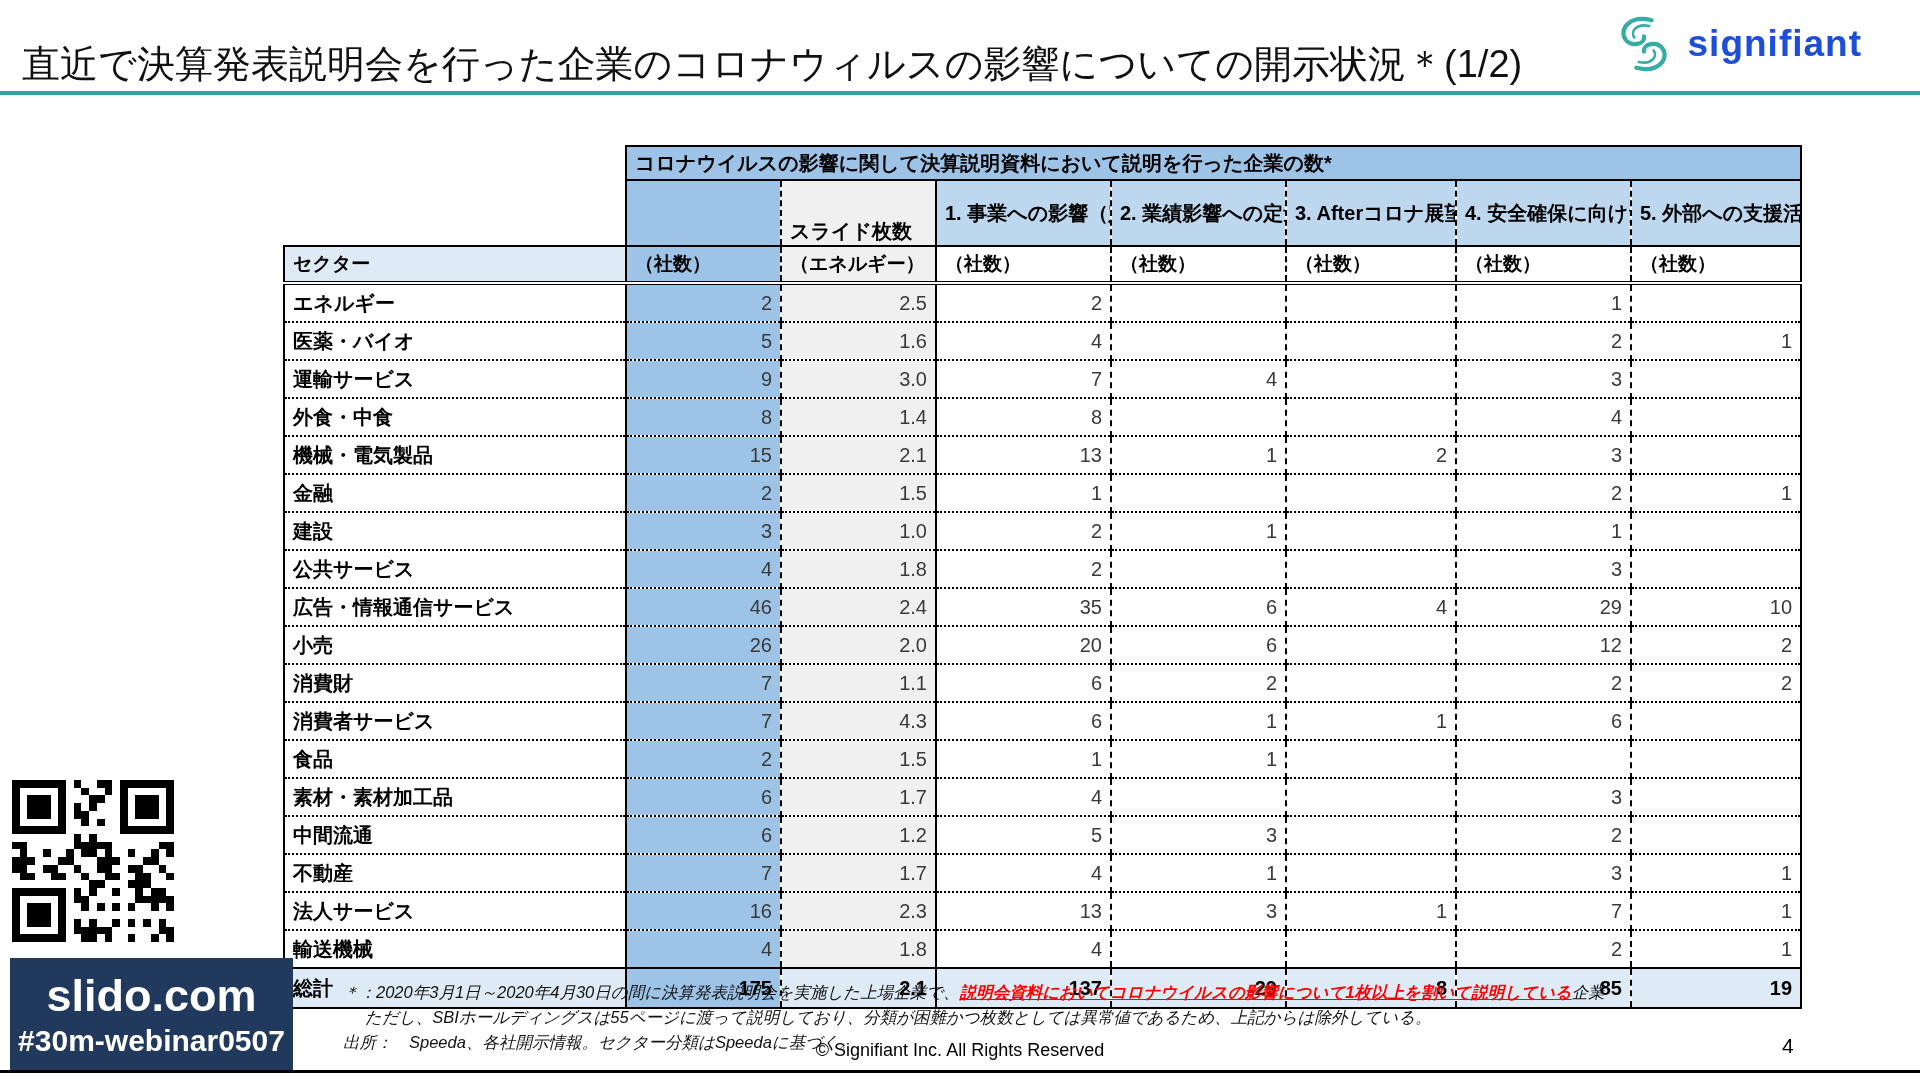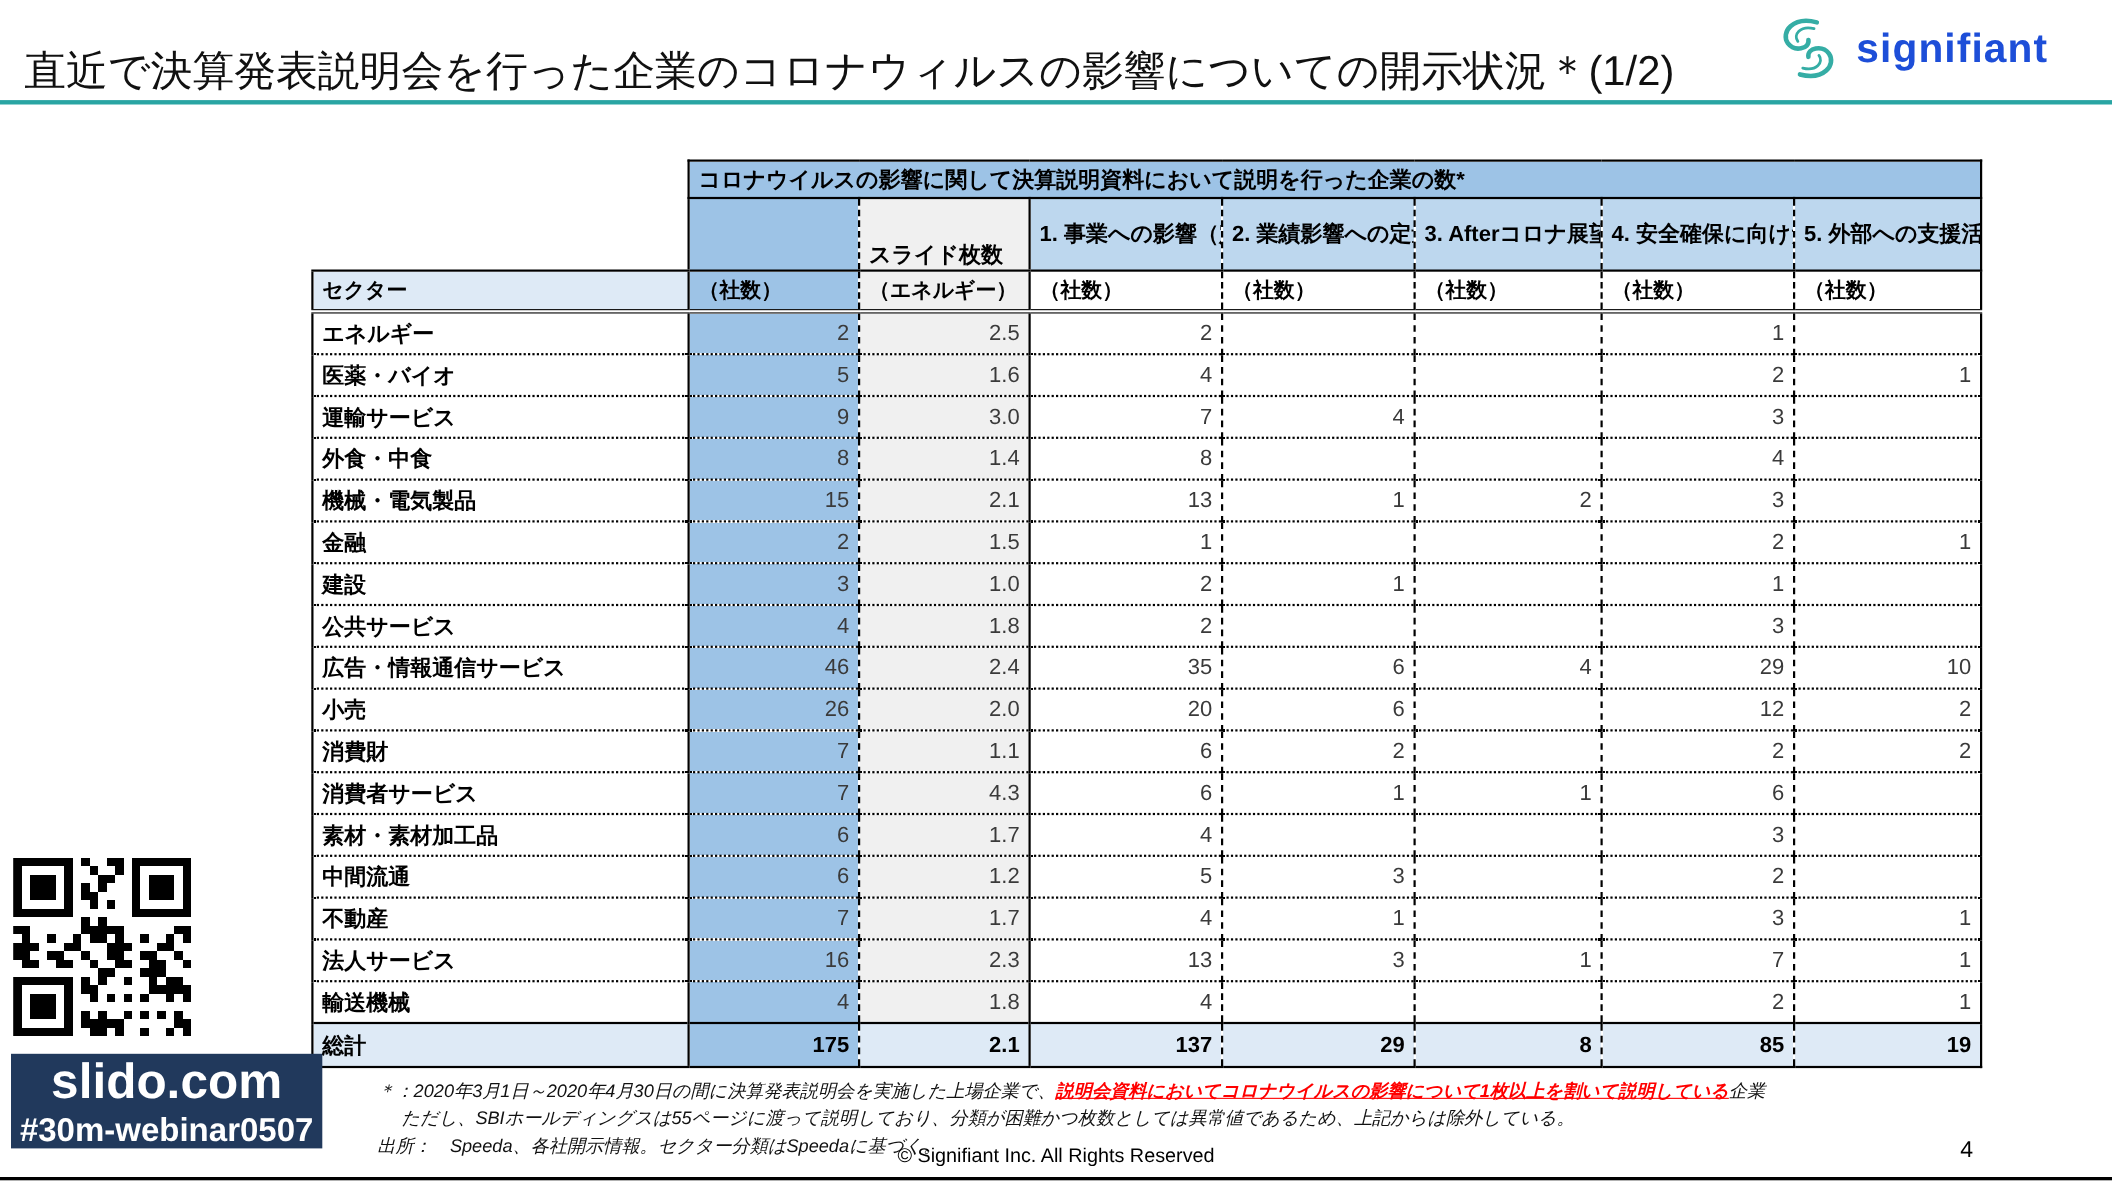--- a/index.html
+++ b/index.html
@@ -44,21 +44,21 @@
   td.num{text-align:right;font-weight:400;color:#3a3a3a;}
 
   
   .total-row td{height:38px;background:#DEEAF6;font-weight:700;border-top:2.5px solid #000;border-bottom:2.5px solid #000;vertical-align:middle;}
   .total-row td.col-count{background:#9DC3E6;}
   .total-row td.num{color:#000;font-weight:700;}
 
   
   .qr{position:absolute;left:12px;top:778px;width:162px;height:166px;}
   .qr svg{width:100%;height:100%;}
-  .slido{position:absolute;left:10px;top:958px;width:283px;height:86px;background:#21395C;color:#fff;display:flex;flex-direction:column;align-items:center;justify-content:center;gap:2px;}
+  .slido{position:absolute;left:10px;top:958px;width:283px;height:112px;background:#21395C;color:#fff;display:flex;flex-direction:column;align-items:center;justify-content:center;gap:2px;}
   .slido-domain{font-size:45px;font-weight:700;}
   .slido-tag{font-size:30px;font-weight:700;}
 
   
   .footnotes{position:absolute;left:343px;top:980px;font-size:16.5px;font-style:italic;color:#111;line-height:25px;}
   .fn-indent{padding-left:22px;}
   .fn-red{color:#FF0000;font-weight:700;text-decoration:underline;}
   .copyright{position:absolute;left:0;top:1040px;width:1920px;text-align:center;font-size:18px;color:#000;}
   .pagenum{position:absolute;left:1782px;top:1034px;font-size:21px;color:#000;}
   .bottom-line{position:absolute;left:0;top:1070px;width:1920px;height:3px;background:#000;}
@@ -235,20 +235,30 @@
           <td class="col-c5 num">2</td>
         </tr>
         <tr class="data-row">
           <td class="col-sector name">消費者サービス</td>
           <td class="col-count num">7</td>
           <td class="col-avg num">4.3</td>
           <td class="col-c1 num">6</td>
           <td class="col-c2 num">1</td>
           <td class="col-c3 num">1</td>
           <td class="col-c4 num">6</td>
+          <td class="col-c5 num"></td>
+        </tr>
+        <tr class="data-row">
+          <td class="col-sector name">食品</td>
+          <td class="col-count num">2</td>
+          <td class="col-avg num">1.5</td>
+          <td class="col-c1 num">1</td>
+          <td class="col-c2 num">1</td>
+          <td class="col-c3 num"></td>
+          <td class="col-c4 num"></td>
           <td class="col-c5 num"></td>
         </tr>
         <tr class="data-row">
           <td class="col-sector name">素材・素材加工品</td>
           <td class="col-count num">6</td>
           <td class="col-avg num">1.7</td>
           <td class="col-c1 num">4</td>
           <td class="col-c2 num"></td>
           <td class="col-c3 num"></td>
           <td class="col-c4 num">3</td>

